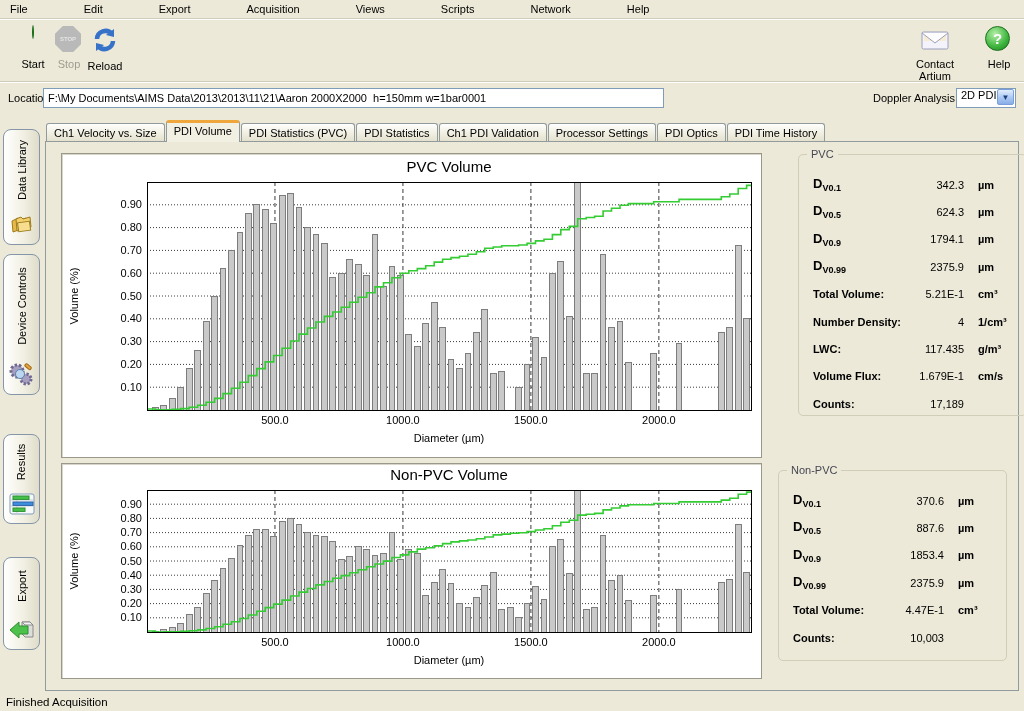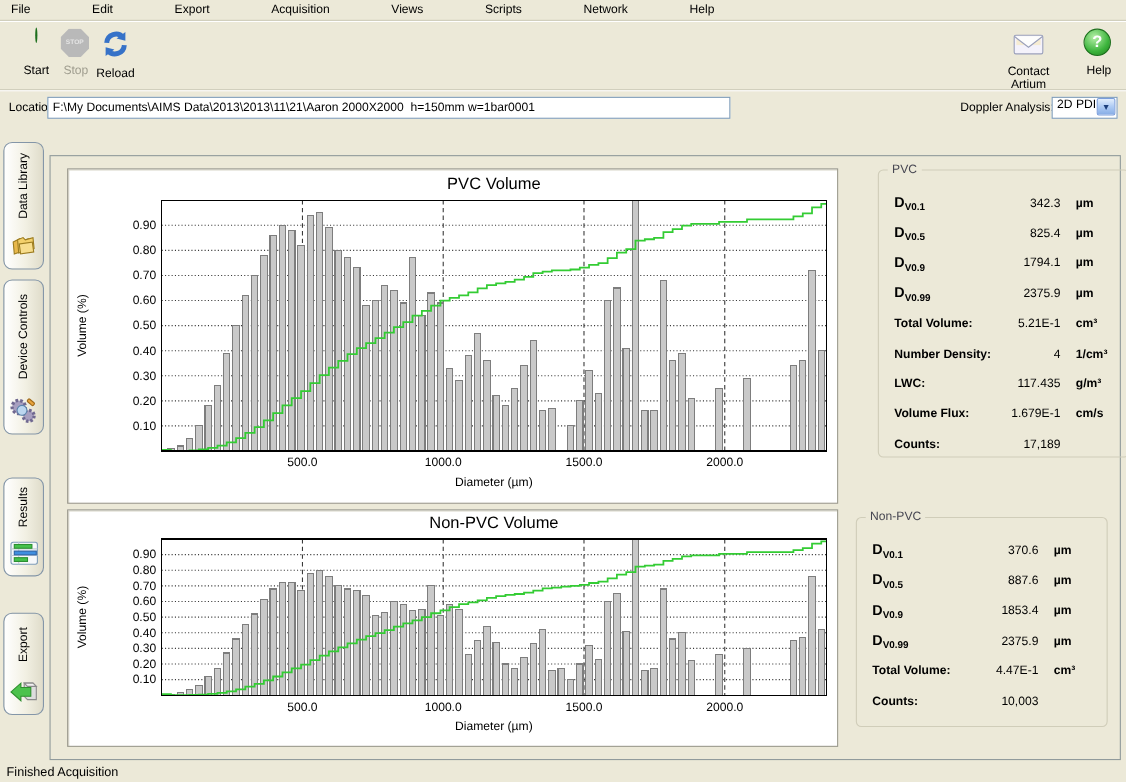--- a/index.html
+++ b/index.html
@@ -198,20 +198,30 @@
           <span>Export</span>
         </div>
         <span><svg width="28" height="24" viewBox="0 0 28 24">
             <path d="M14 4 h8 l3 3 v12 h-8 l-3-3 Z" fill="#dddddd" stroke="#8a8a8a"></path>
             <path d="M22 4 l3 3 h-8 l-3-3 Z" fill="#f2f2f2" stroke="#8a8a8a"></path>
             <path d="M20 8 L11 8 L11 4 L2 12 L11 20 L11 16 L20 16 Z" fill="#4cc24c" stroke="#2e8f2e"></path>
           </svg></span>
       </div>
     </div>
 
+  <div class="tabstrip" id="tabstrip">
+      <div class="tab">Ch1 Velocity vs. Size</div>
+      <div class="tab active">PDI Volume</div>
+      <div class="tab">PDI Statistics (PVC)</div>
+      <div class="tab">PDI Statistics</div>
+      <div class="tab">Ch1 PDI Validation</div>
+      <div class="tab">Processor Settings</div>
+      <div class="tab">PDI Optics</div>
+      <div class="tab">PDI Time History</div>
+    </div>
 
   <div class="content">
     <div class="chart-panel chart1">
       <svg id="chart0" width="701" height="305">
           <rect x="85" y="28" width="604" height="228" fill="#ffffff"></rect>
           <line x1="85" y1="233.2" x2="689" y2="233.2" stroke="#3a3a3a" stroke-width="1" stroke-dasharray="1,2"></line>
           <text x="80" y="236.7" text-anchor="end" font-size="11" fill="#000">0.10</text>
           <line x1="85" y1="210.4" x2="689" y2="210.4" stroke="#3a3a3a" stroke-width="1" stroke-dasharray="1,2"></line>
           <text x="80" y="213.9" text-anchor="end" font-size="11" fill="#000">0.20</text>
           <line x1="85" y1="187.60000000000002" x2="689" y2="187.60000000000002" stroke="#3a3a3a" stroke-width="1" stroke-dasharray="1,2"></line>
@@ -411,21 +421,21 @@
     <div class="groupbox gb-pvc">
       <span class="gb-title">PVC</span>
       <div class="gb-rows" id="rows0">
           <div class="stat-row">
             <span class="stat-label"><span class="dbase">D</span><sub>V0.1</sub></span>
             <span class="stat-value">342.3</span>
             <span class="stat-unit">µm</span>
           </div>
           <div class="stat-row">
             <span class="stat-label"><span class="dbase">D</span><sub>V0.5</sub></span>
-            <span class="stat-value">825.4</span>
+            <span class="stat-value">624.3</span>
             <span class="stat-unit">µm</span>
           </div>
           <div class="stat-row">
             <span class="stat-label"><span class="dbase">D</span><sub>V0.9</sub></span>
             <span class="stat-value">1794.1</span>
             <span class="stat-unit">µm</span>
           </div>
           <div class="stat-row">
             <span class="stat-label"><span class="dbase">D</span><sub>V0.99</sub></span>
             <span class="stat-value">2375.9</span>

